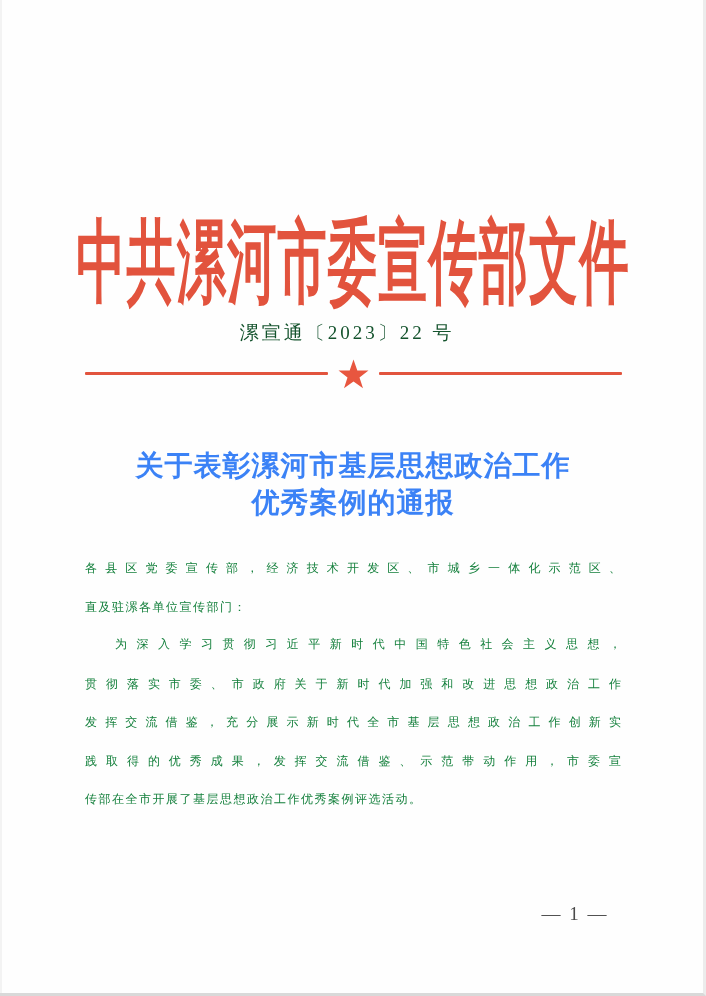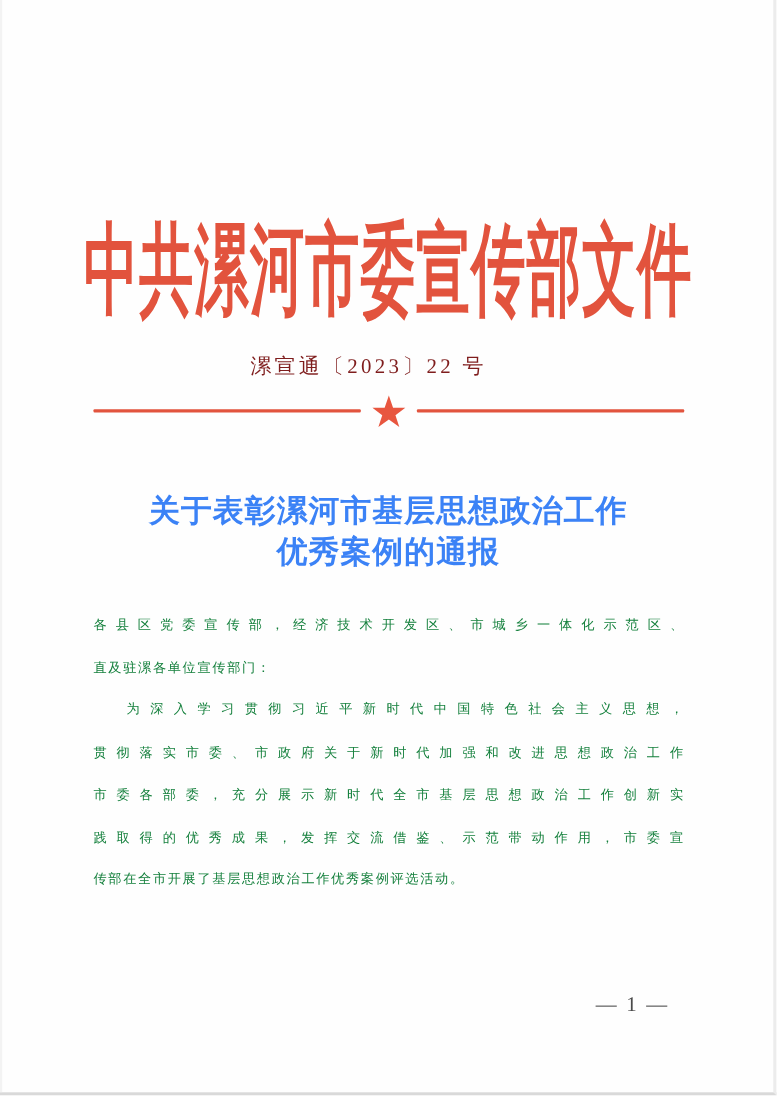--- a/index.html
+++ b/index.html
@@ -27,44 +27,44 @@
 
   
   .red-header {
     position: absolute;
     top: 196px;
     left: 0;
     width: 706px;
     height: 110px;
     display: flex;
     justify-content: center;
-    align-items: flex-start;
+    align-items: flex-end;
   }
   .red-header .org {
     font-size: 84px;
     line-height: 1.12;
     font-weight: bold;
     color: #e2533d;
     white-space: nowrap;
     transform: scale(0.585, 1.08);
     transform-origin: center top;
     letter-spacing: 2px;
     font-family: "Liberation Serif", "DejaVu Serif", serif;
   }
 
   
   .doc-number {
     position: absolute;
     top: 320px;
-    left: 4px;
+    left: 16px;
     width: 662px;
     text-align: center;
     font-size: 19px;
     letter-spacing: 3px;
-    color: #7f1d1d;
+    color: #14532d;
   }
 
   
   .divider {
     position: absolute;
     top: 358px;
     left: 85px;
     width: 537px;
     height: 30px;
     display: flex;
@@ -161,19 +161,19 @@
   <h1 class="doc-title">
     <div>关于表彰漯河市基层思想政治工作</div>
     <div>优秀案例的通报</div>
   </h1>
 
   <div class="body-text">
       <div class="bline fill">各县区党委宣传部，经济技术开发区、市城乡一体化示范区、</div>
       <div class="bline">直及驻漯各单位宣传部门：</div>
       <div class="bline fill ind">为深入学习贯彻习近平新时代中国特色社会主义思想，</div>
       <div class="bline fill">贯彻落实市委、市政府关于新时代加强和改进思想政治工作</div>
-      <div class="bline fill">市委各部委，充分展示新时代全市基层思想政治工作创新实</div>
+      <div class="bline fill">发挥交流借鉴，充分展示新时代全市基层思想政治工作创新实</div>
       <div class="bline fill">践取得的优秀成果，发挥交流借鉴、示范带动作用，市委宣</div>
       <div class="bline">传部在全市开展了基层思想政治工作优秀案例评选活动。</div>
     </div>
 
   <div class="page-number">— 1 —</div>
 </div>
 
 </body></html>

